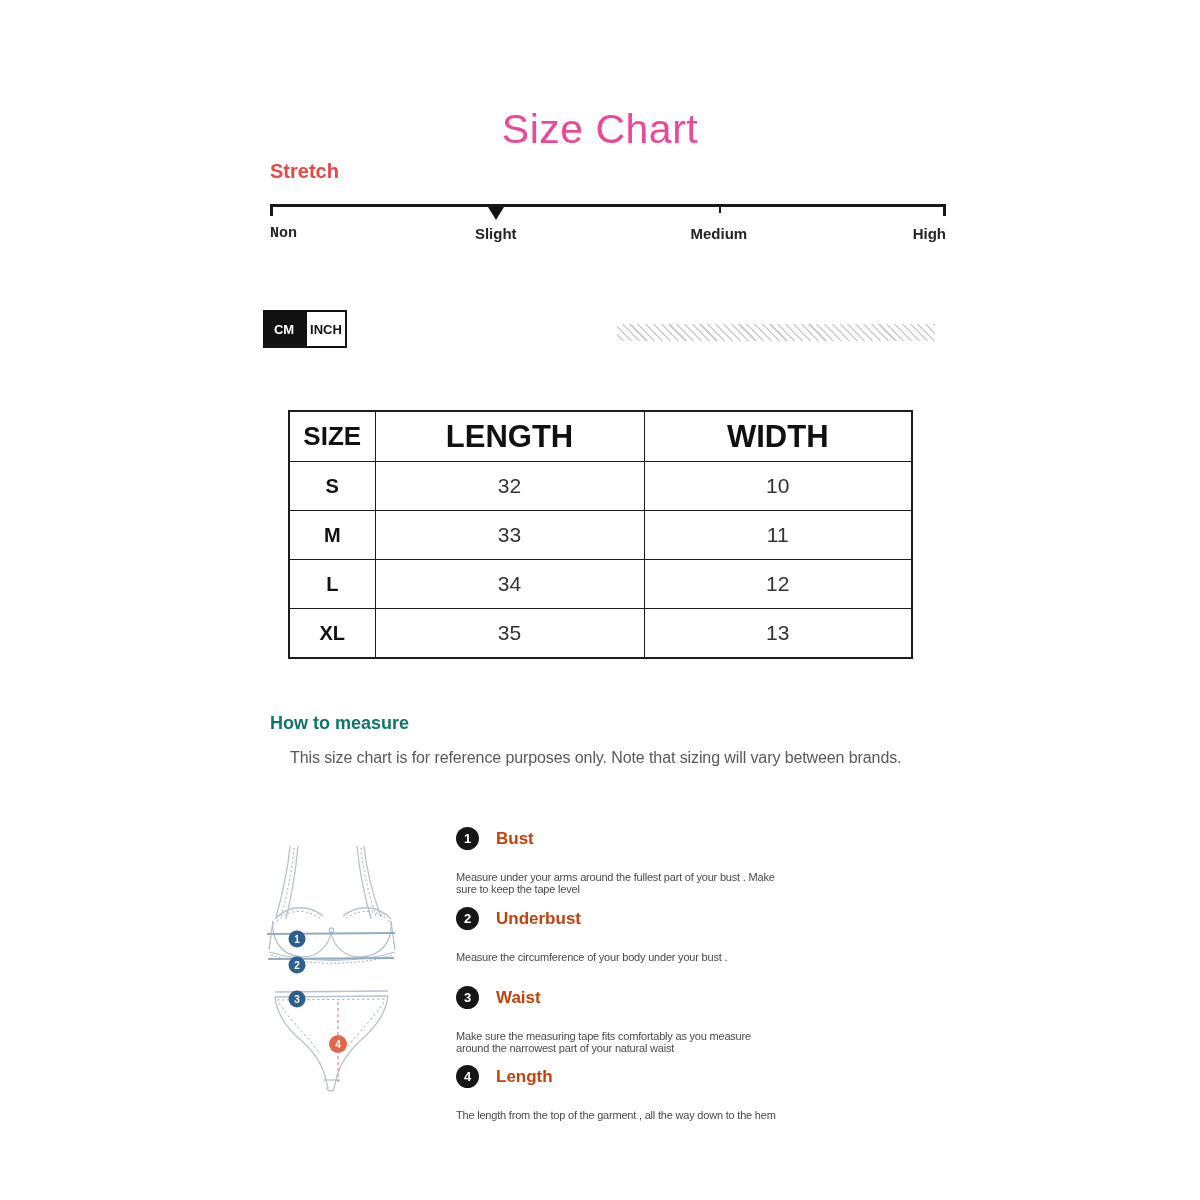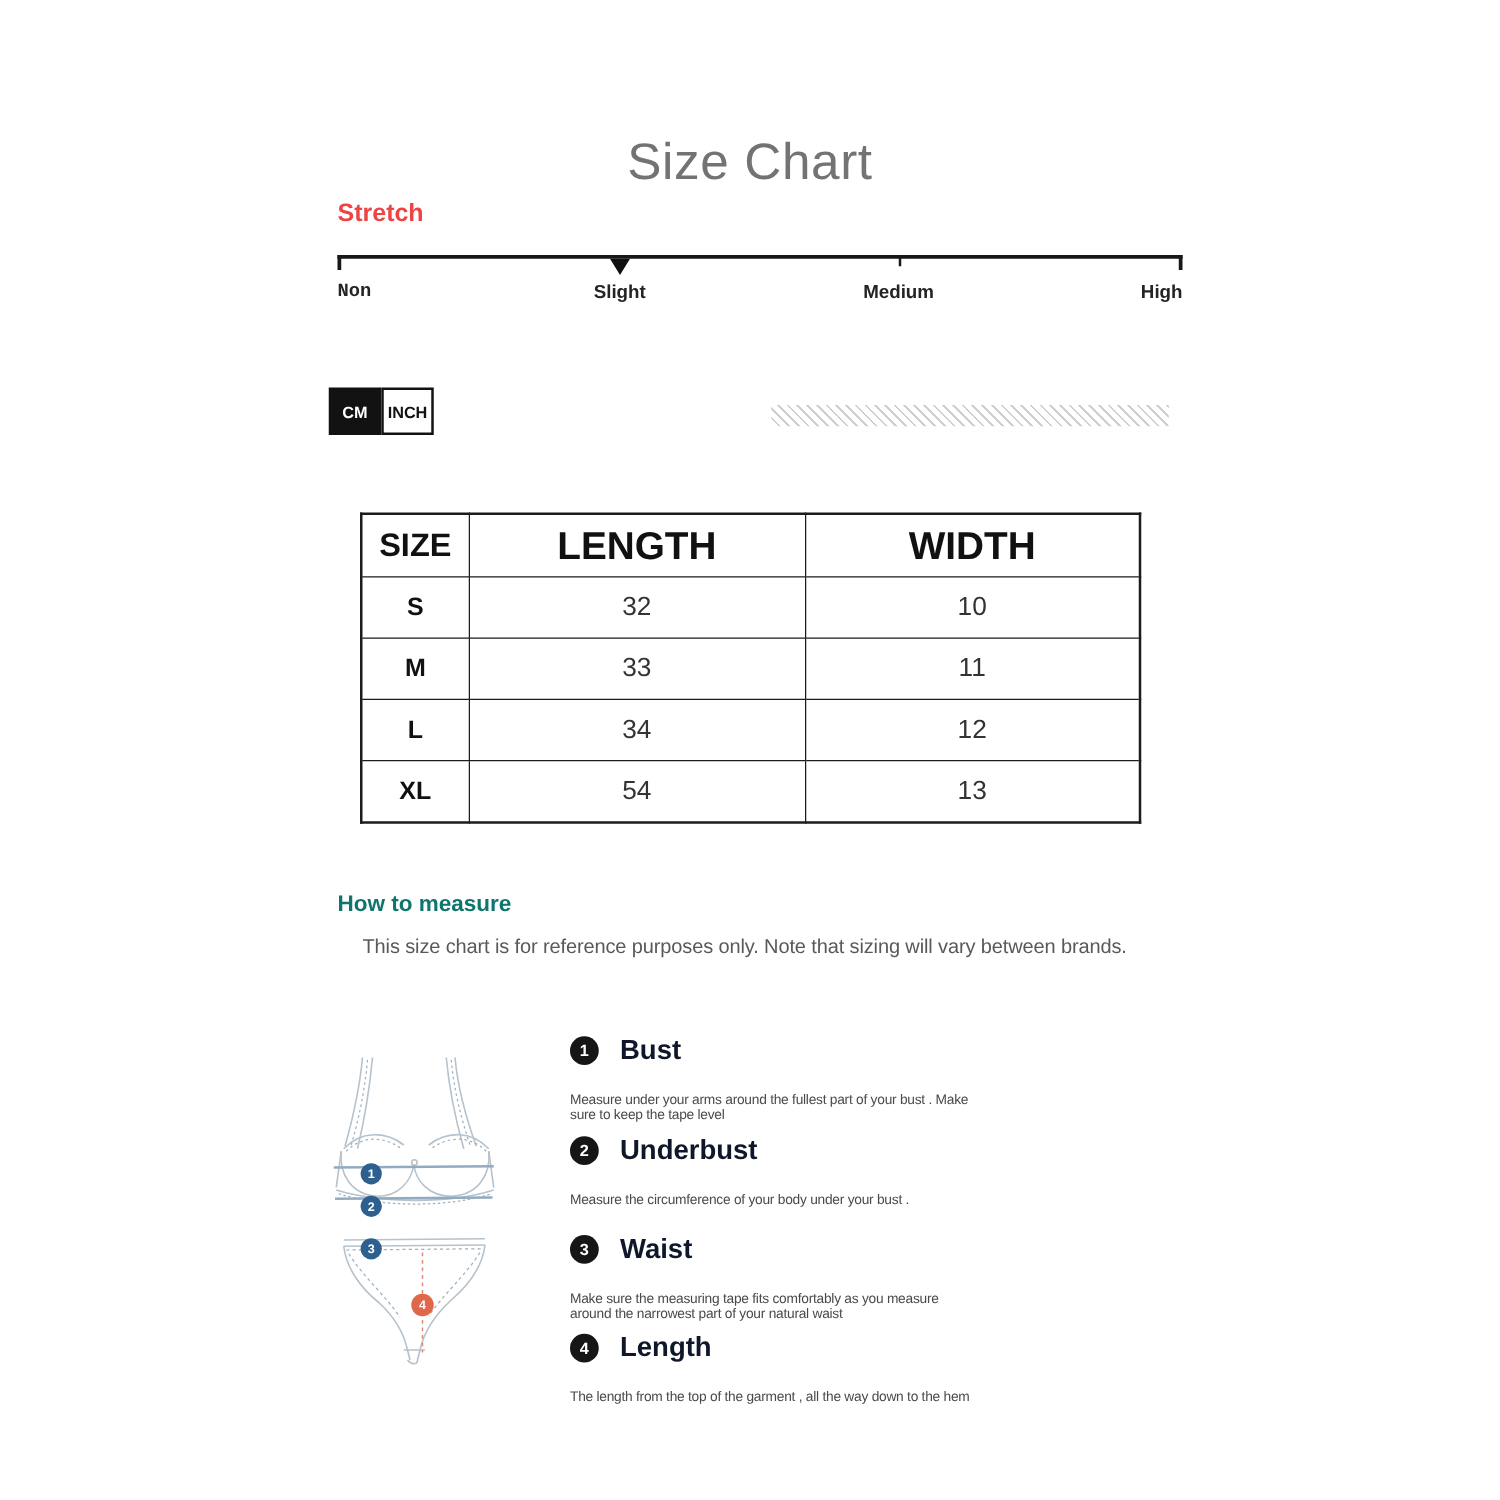--- a/index.html
+++ b/index.html
@@ -3,21 +3,21 @@
 <meta charset="utf-8">
 <style>
   html,body{margin:0;padding:0;background:#fff;}
   .canvas{
     position:relative;width:1200px;height:1200px;background:#ffffff;
     font-family:"Liberation Sans","DejaVu Sans",sans-serif;color:#1a1a1a;overflow:hidden;
   }
   
   .page-title{
     position:absolute;top:106px;left:0;width:100%;text-align:center;
-    font-size:41px;font-weight:400;color:#737373;letter-spacing:.5px;
+    font-size:41px;font-weight:400;color:#ec4899;letter-spacing:.5px;
   }
   
   .stretch-label{
     position:absolute;left:270px;top:160px;font-size:20px;font-weight:700;color:#ef4444;
   }
   .scale{position:absolute;left:270px;top:204px;width:676px;height:46px;}
   .scale .line{position:absolute;left:0;top:0;width:100%;height:3px;background:#181818;}
   .scale .tick-end{position:absolute;top:0;width:3px;height:12px;background:#181818;}
   .scale .tick-end.left{left:0;}
   .scale .tick-end.right{right:0;}
@@ -66,21 +66,21 @@
   
   .figure{position:absolute;left:263px;top:842px;width:140px;height:275px;}
   
   .step{position:absolute;left:456px;width:500px;}
   .step-0{top:827px;} .step-1{top:907px;} .step-2{top:986px;} .step-3{top:1065px;}
   .step-head{display:flex;align-items:center;}
   .step-num{
     width:23px;height:23px;border-radius:50%;background:#161616;color:#fff;
     display:flex;align-items:center;justify-content:center;font-size:13px;font-weight:700;flex:0 0 auto;
   }
-  .step-label{margin-left:17px;font-size:22px;font-weight:600;color:#0f172a;}
+  .step-label{margin-left:17px;font-size:17px;font-weight:600;color:#c2410c;}
   .step-desc{
     margin-top:21px;font-size:11px;color:#4a4a4a;line-height:1.12;
     letter-spacing:-.2px;white-space:pre-line;max-width:500px;
   }
 </style>
 </head>
 <body>
 
 <div class="canvas">
 
@@ -130,21 +130,21 @@
         <td class="val">33</td>
         <td class="val">11</td>
       </tr>
       <tr>
         <td class="row-size">L</td>
         <td class="val">34</td>
         <td class="val">12</td>
       </tr>
       <tr>
         <td class="row-size">XL</td>
-        <td class="val">54</td>
+        <td class="val">35</td>
         <td class="val">13</td>
       </tr>
     </tbody>
   </table>
 
   <div class="h2m-heading">How to measure</div>
   <div class="h2m-note">This size chart is for reference purposes only. Note that sizing will vary between brands.</div>
 
   <svg class="figure" viewBox="0 0 140 275" xmlns="http://www.w3.org/2000/svg">
     <g fill="none" stroke="#b6c2cc" stroke-width="1.3">

